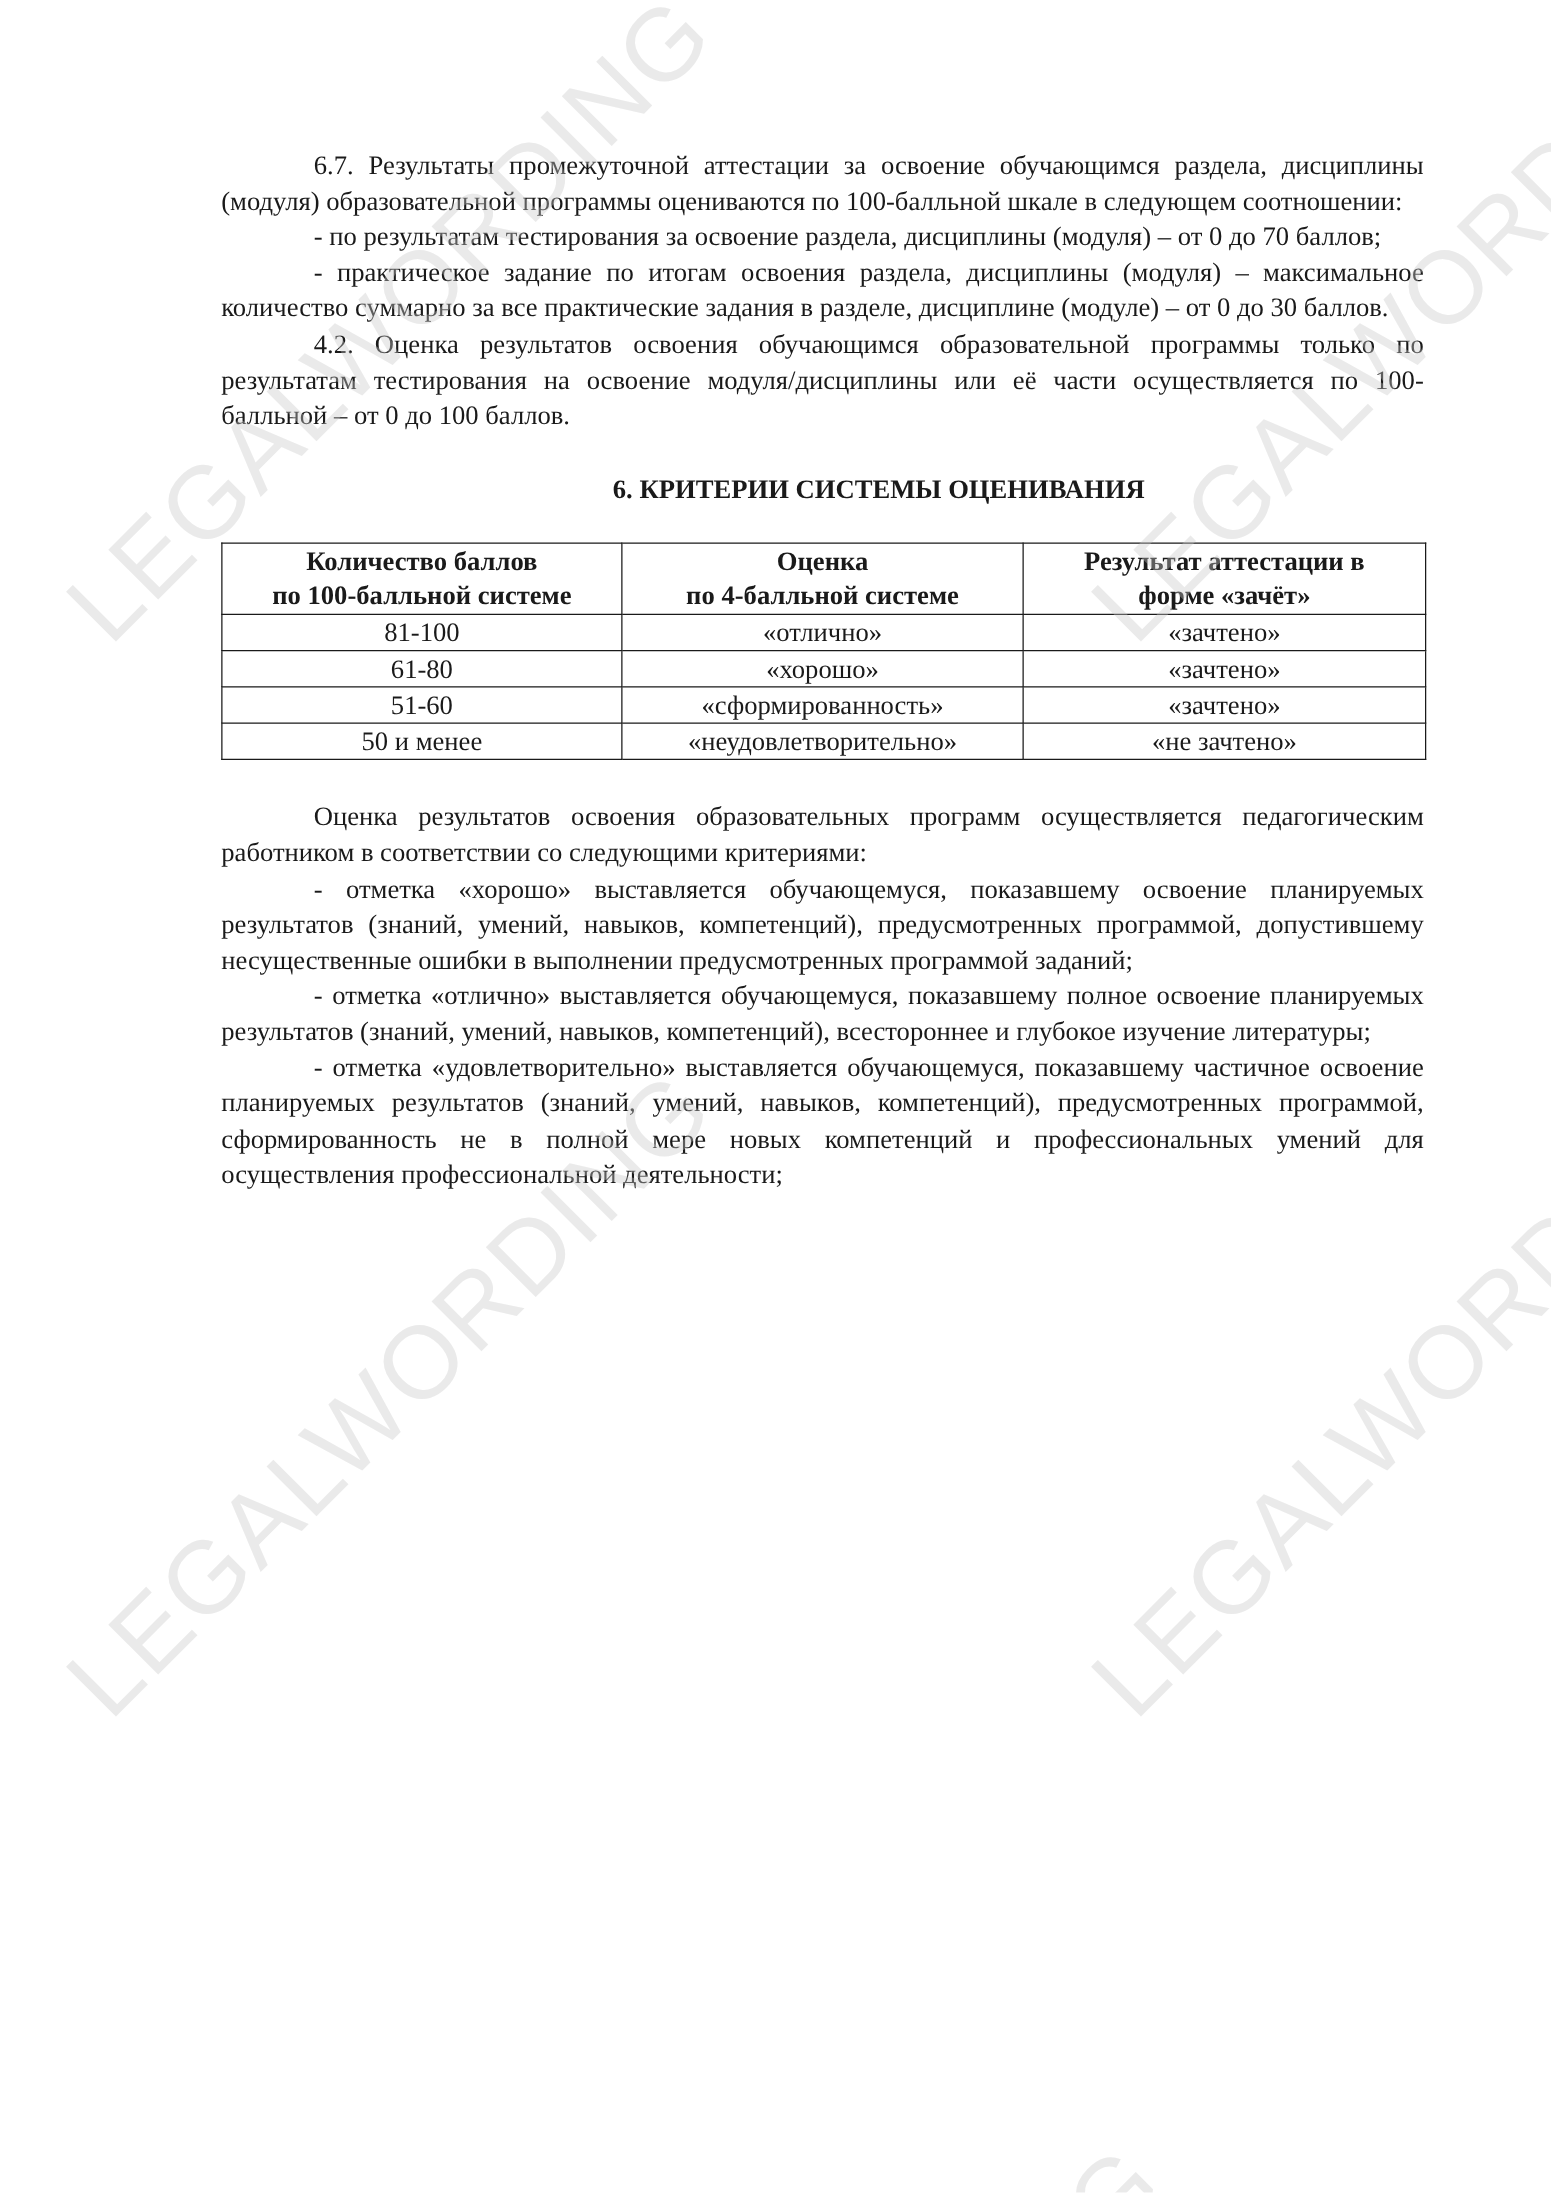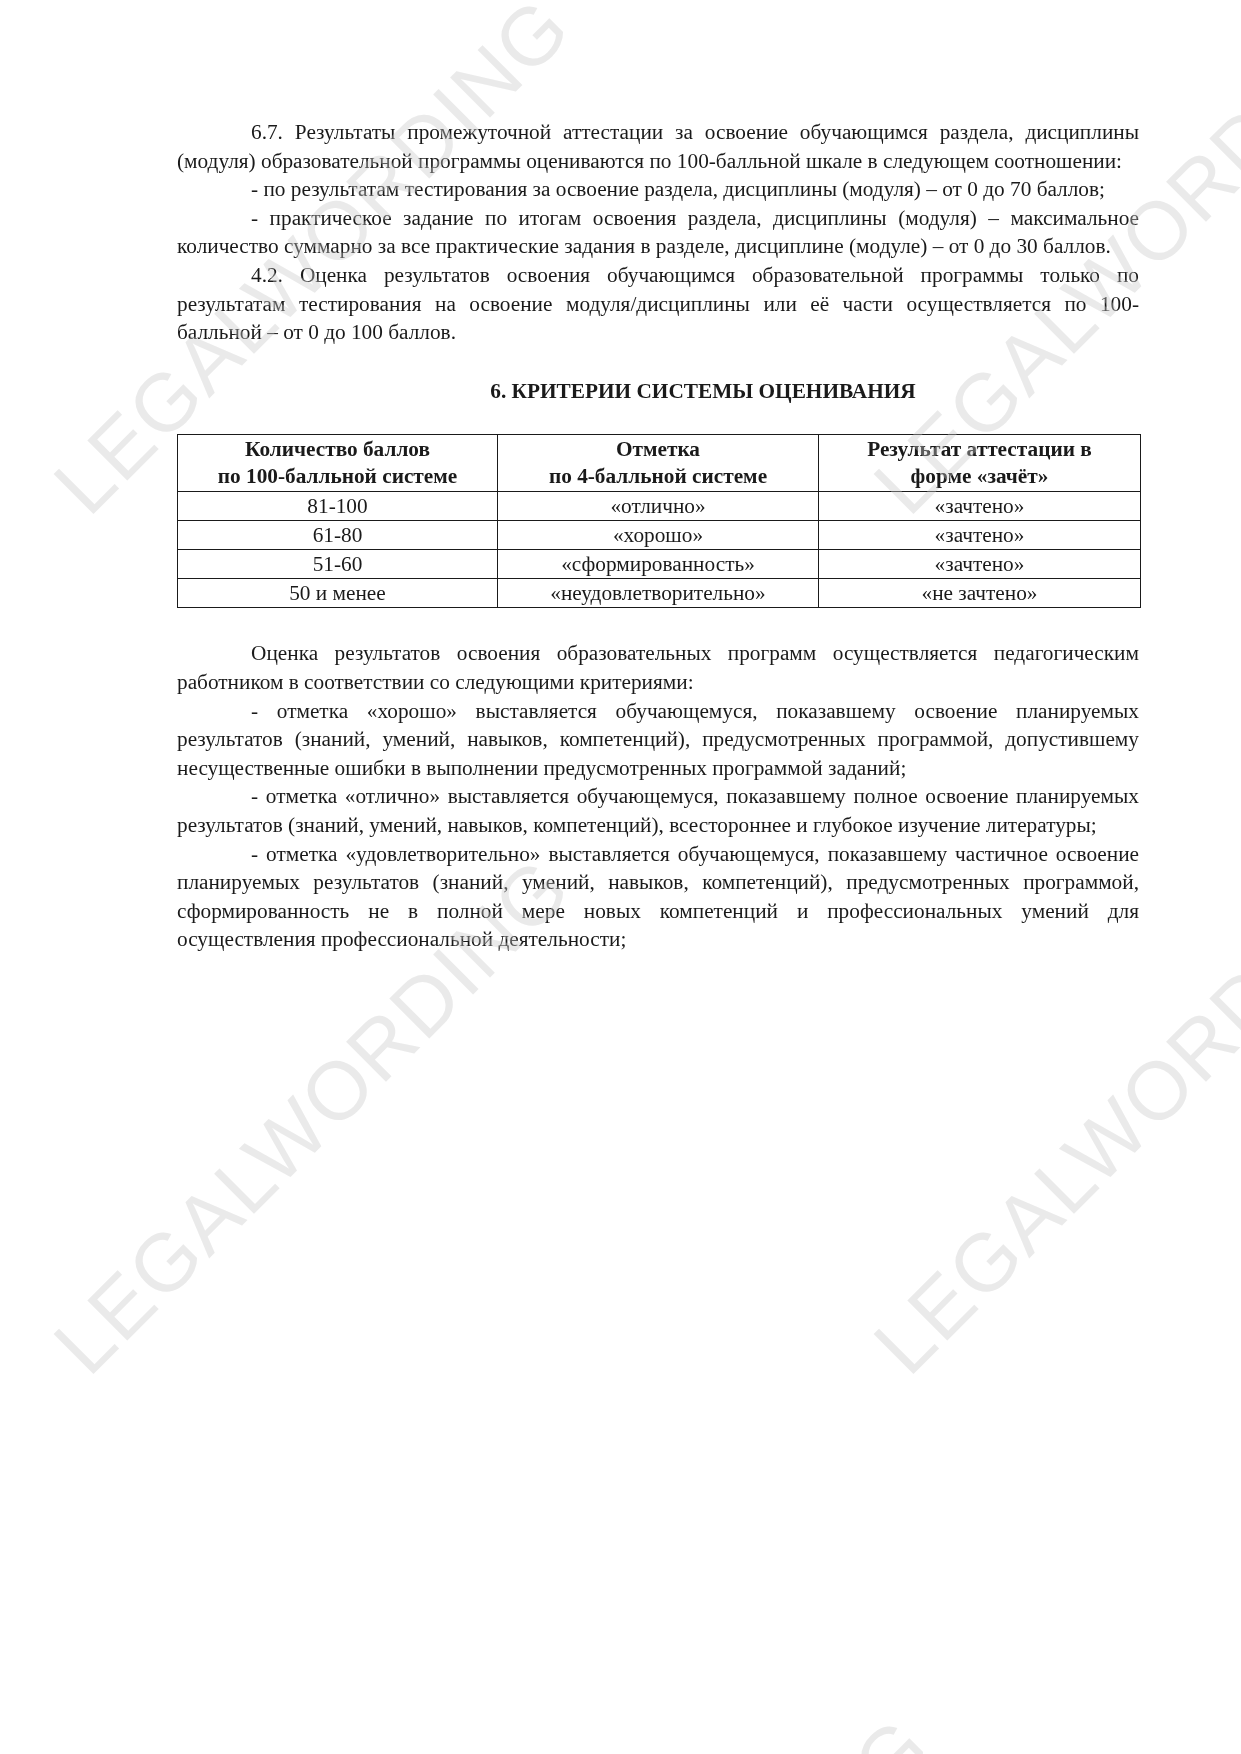--- a/index.html
+++ b/index.html
@@ -110,21 +110,21 @@
         <col style="width:321px">
         <col style="width:322px">
       </colgroup>
       <thead>
         <tr>
           <th>
             <span>Количество баллов</span><br>
             <span>по 100-балльной системе</span>
           </th>
           <th>
-            <span>Отметка</span><br>
+            <span>Оценка</span><br>
             <span>по 4-балльной системе</span>
           </th>
           <th>
             <span>Результат аттестации в</span><br>
             <span>форме «зачёт»</span>
           </th>
         </tr>
       </thead>
       <tbody>
         <tr>

